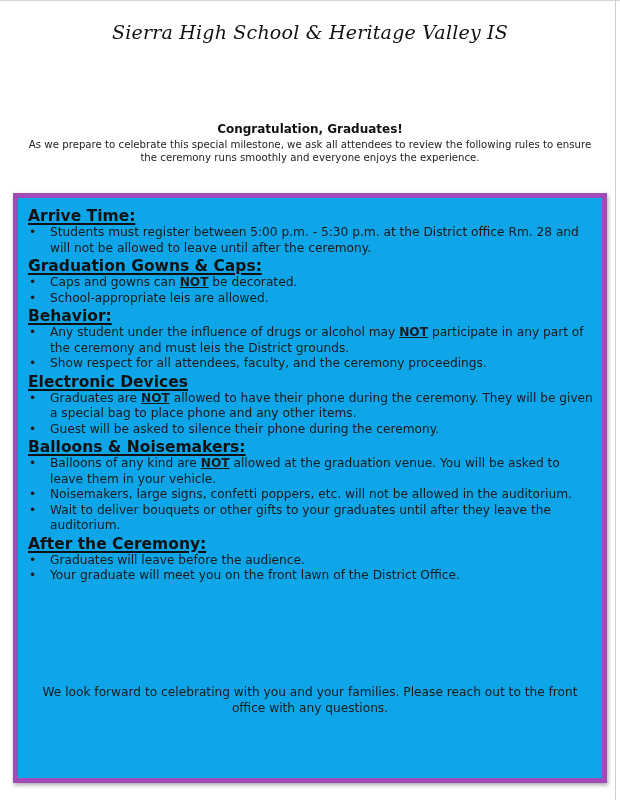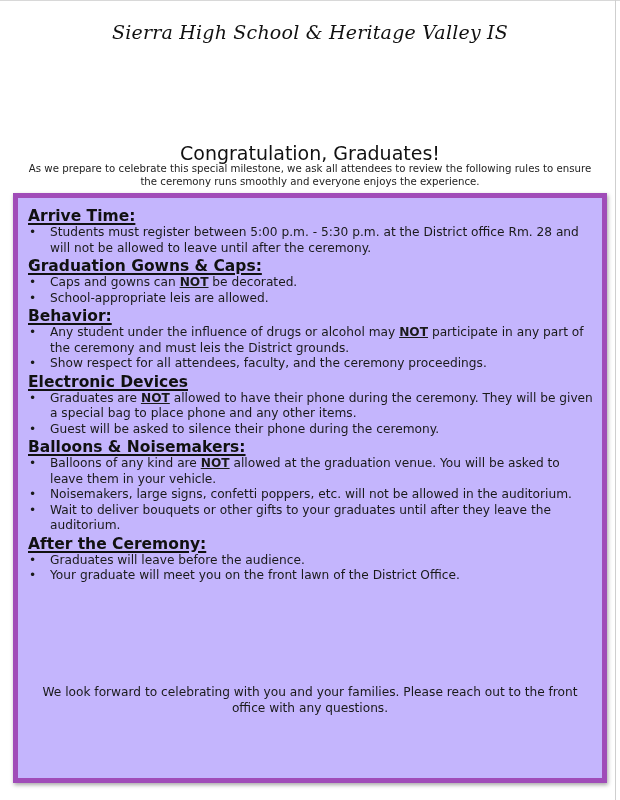--- a/index.html
+++ b/index.html
@@ -11,27 +11,27 @@
   }
   .page-edge-top { position: absolute; left: 0; top: 0; width: 620px; height: 1px; background: #d8d8d8; }
   .page-edge-right { position: absolute; left: 615px; top: 0; width: 1px; height: 800px; background: #cfcfcf; }
   .title-block { position: absolute; left: 0; top: 18px; width: 620px; text-align: center; }
   .title-line {
     font-family: "DejaVu Serif", "Liberation Serif", serif;
     font-style: italic; font-size: 19px; line-height: 28px; color: #111;
     letter-spacing: 0.2px;
   }
   .intro { position: absolute; left: 20px; top: 120px; width: 580px; text-align: center; }
-  .intro-heading { font-weight: normal; font-size: 19px; line-height: 18px; margin-top: 24px; }
+  .intro-heading { font-weight: bold; font-size: 12px; line-height: 18px; }
   .intro-text { font-size: 10.2px; line-height: 13px; color: #222; }
   .rules-box {
     position: absolute; left: 13px; top: 193px; width: 584px; height: 580px;
     border: 5px solid #a04cb8;
     box-shadow: 1px 2px 4px rgba(0,0,0,0.35);
-    background: #c4b5fd;
+    background: #0ea5e9;
   }
   .rules-content { position: absolute; left: 10px; top: 8px; width: 566px; }
   .section-heading {
     font-weight: bold; font-size: 15.5px; line-height: 18px;
     text-decoration: underline; text-decoration-thickness: 1.5px;
     text-underline-offset: 2px; margin-top: 1px;
   }
   ul.rules { list-style: none; margin: 0; padding: 0; }
   ul.rules li {
     position: relative; padding-left: 22px; font-size: 12.2px; line-height: 15.5px;

